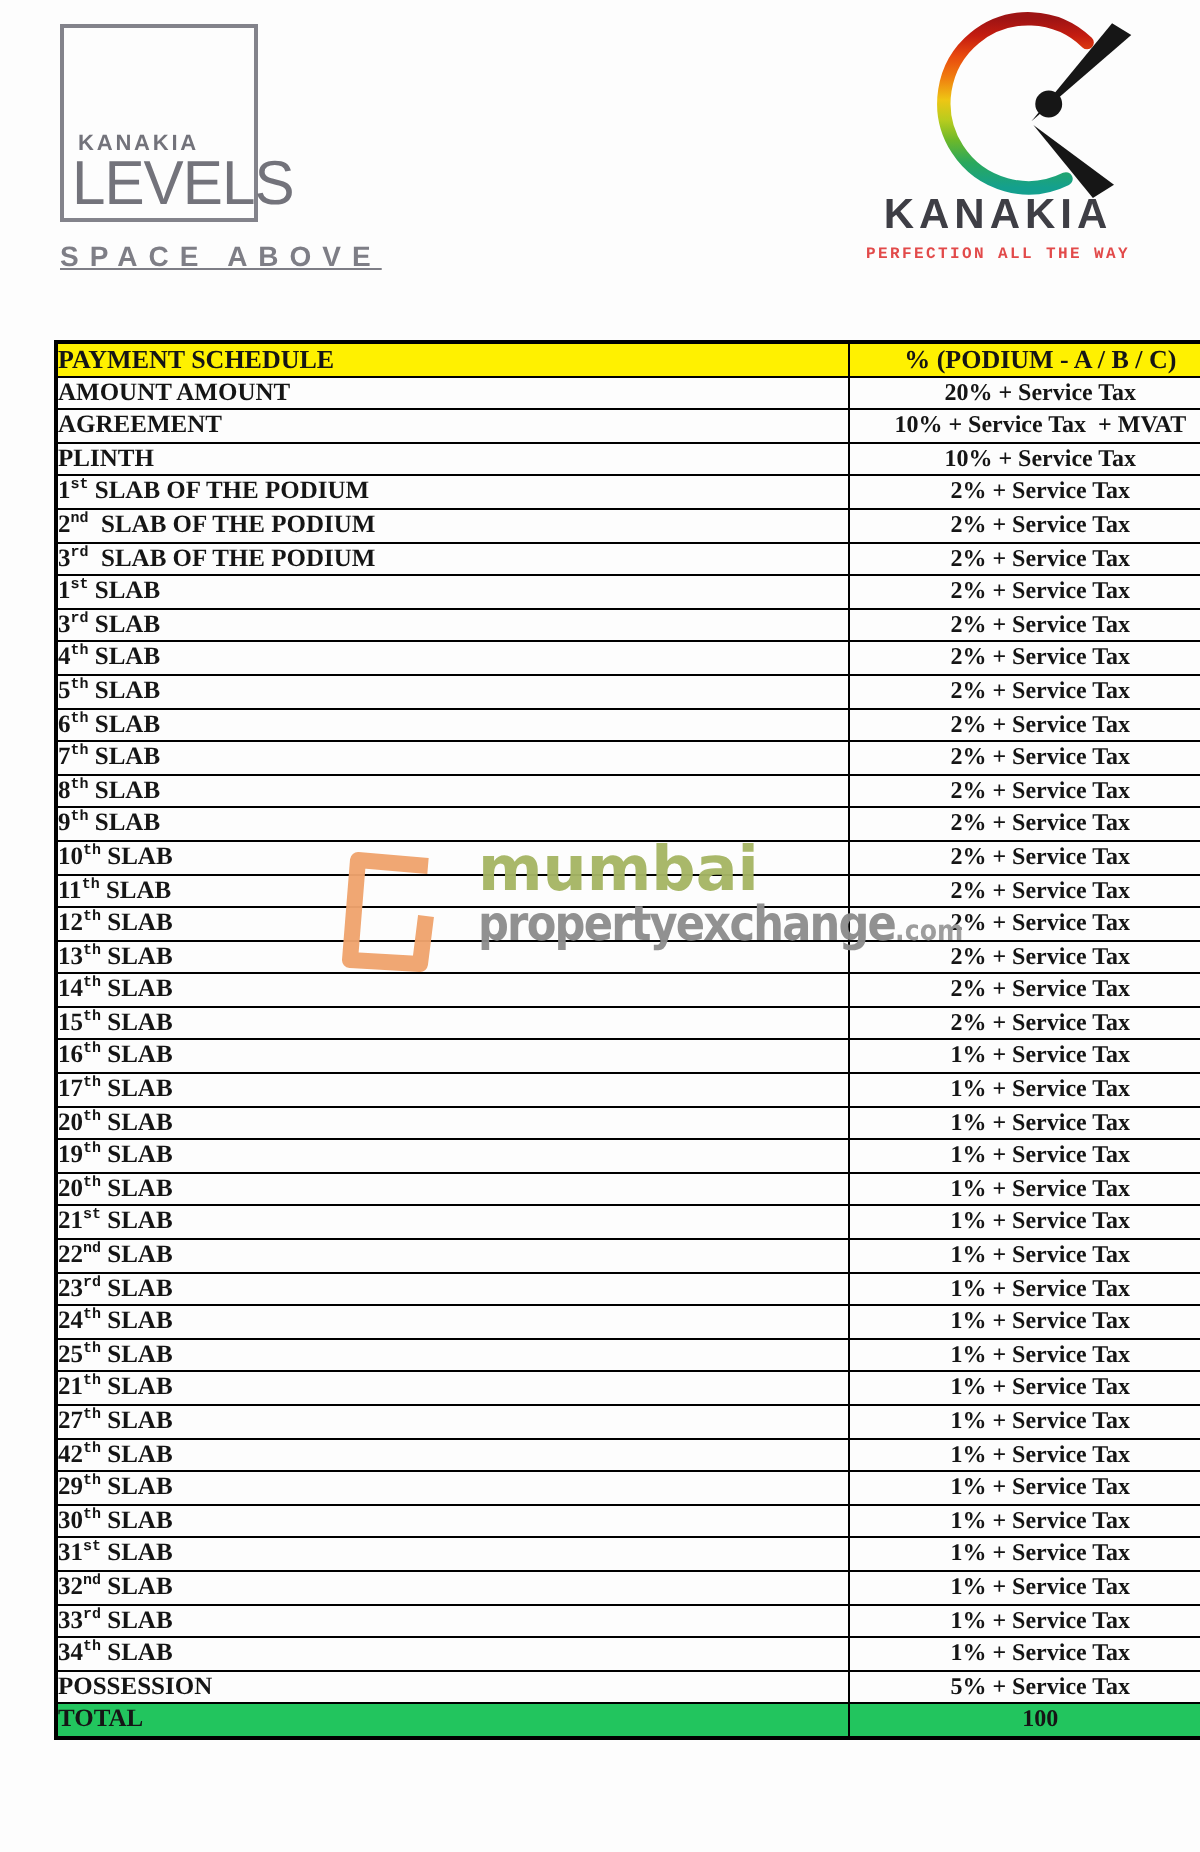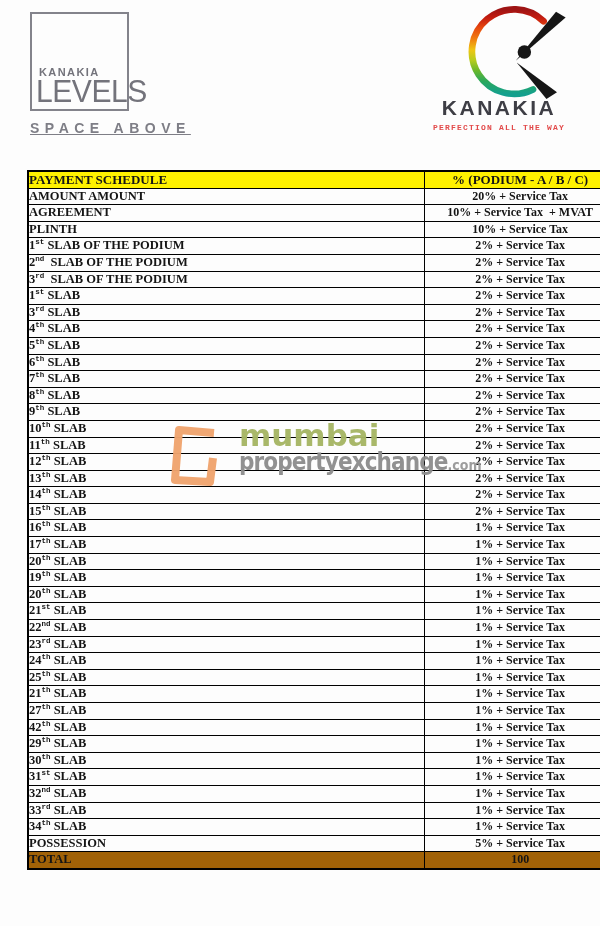--- a/index.html
+++ b/index.html
@@ -48,21 +48,21 @@
     border:1px solid #000;padding:0;height:15.6px;line-height:15.6px;
     font-weight:bold;color:#151515;overflow:hidden;white-space:nowrap;
   }
   th.cell-label,td.cell-label{width:371px;text-align:left;}
   th.cell-value,td.cell-value{width:178px;text-align:center;}
   thead th{background:#fff100;text-align:center;font-size:13px;}
   td.cell-label{padding-left:31px;font-size:12.5px;}
   td.cell-value{font-size:12px;}
   .row-label,.row-value{white-space:pre-wrap;}
   sup.lbl-ord{font-size:7.5px;line-height:0;vertical-align:super;font-family:Liberation Mono, monospace;}
-  tr.row-highlight td{background:#a16207;}
+  tr.row-highlight td{background:#22c55e;}
   
   .watermark{
     position:absolute;left:168px;top:421px;display:flex;gap:21px;
     align-items:flex-start;opacity:0.96;pointer-events:none;
   }
   .wm-icon{display:block;margin-top:3px;}
   .wm-text{font-family:"DejaVu Sans",sans-serif;}
   .wm-mumbai{
     display:block;font-size:31px;line-height:29px;font-weight:bold;
     color:#a6b665;letter-spacing:0px;

